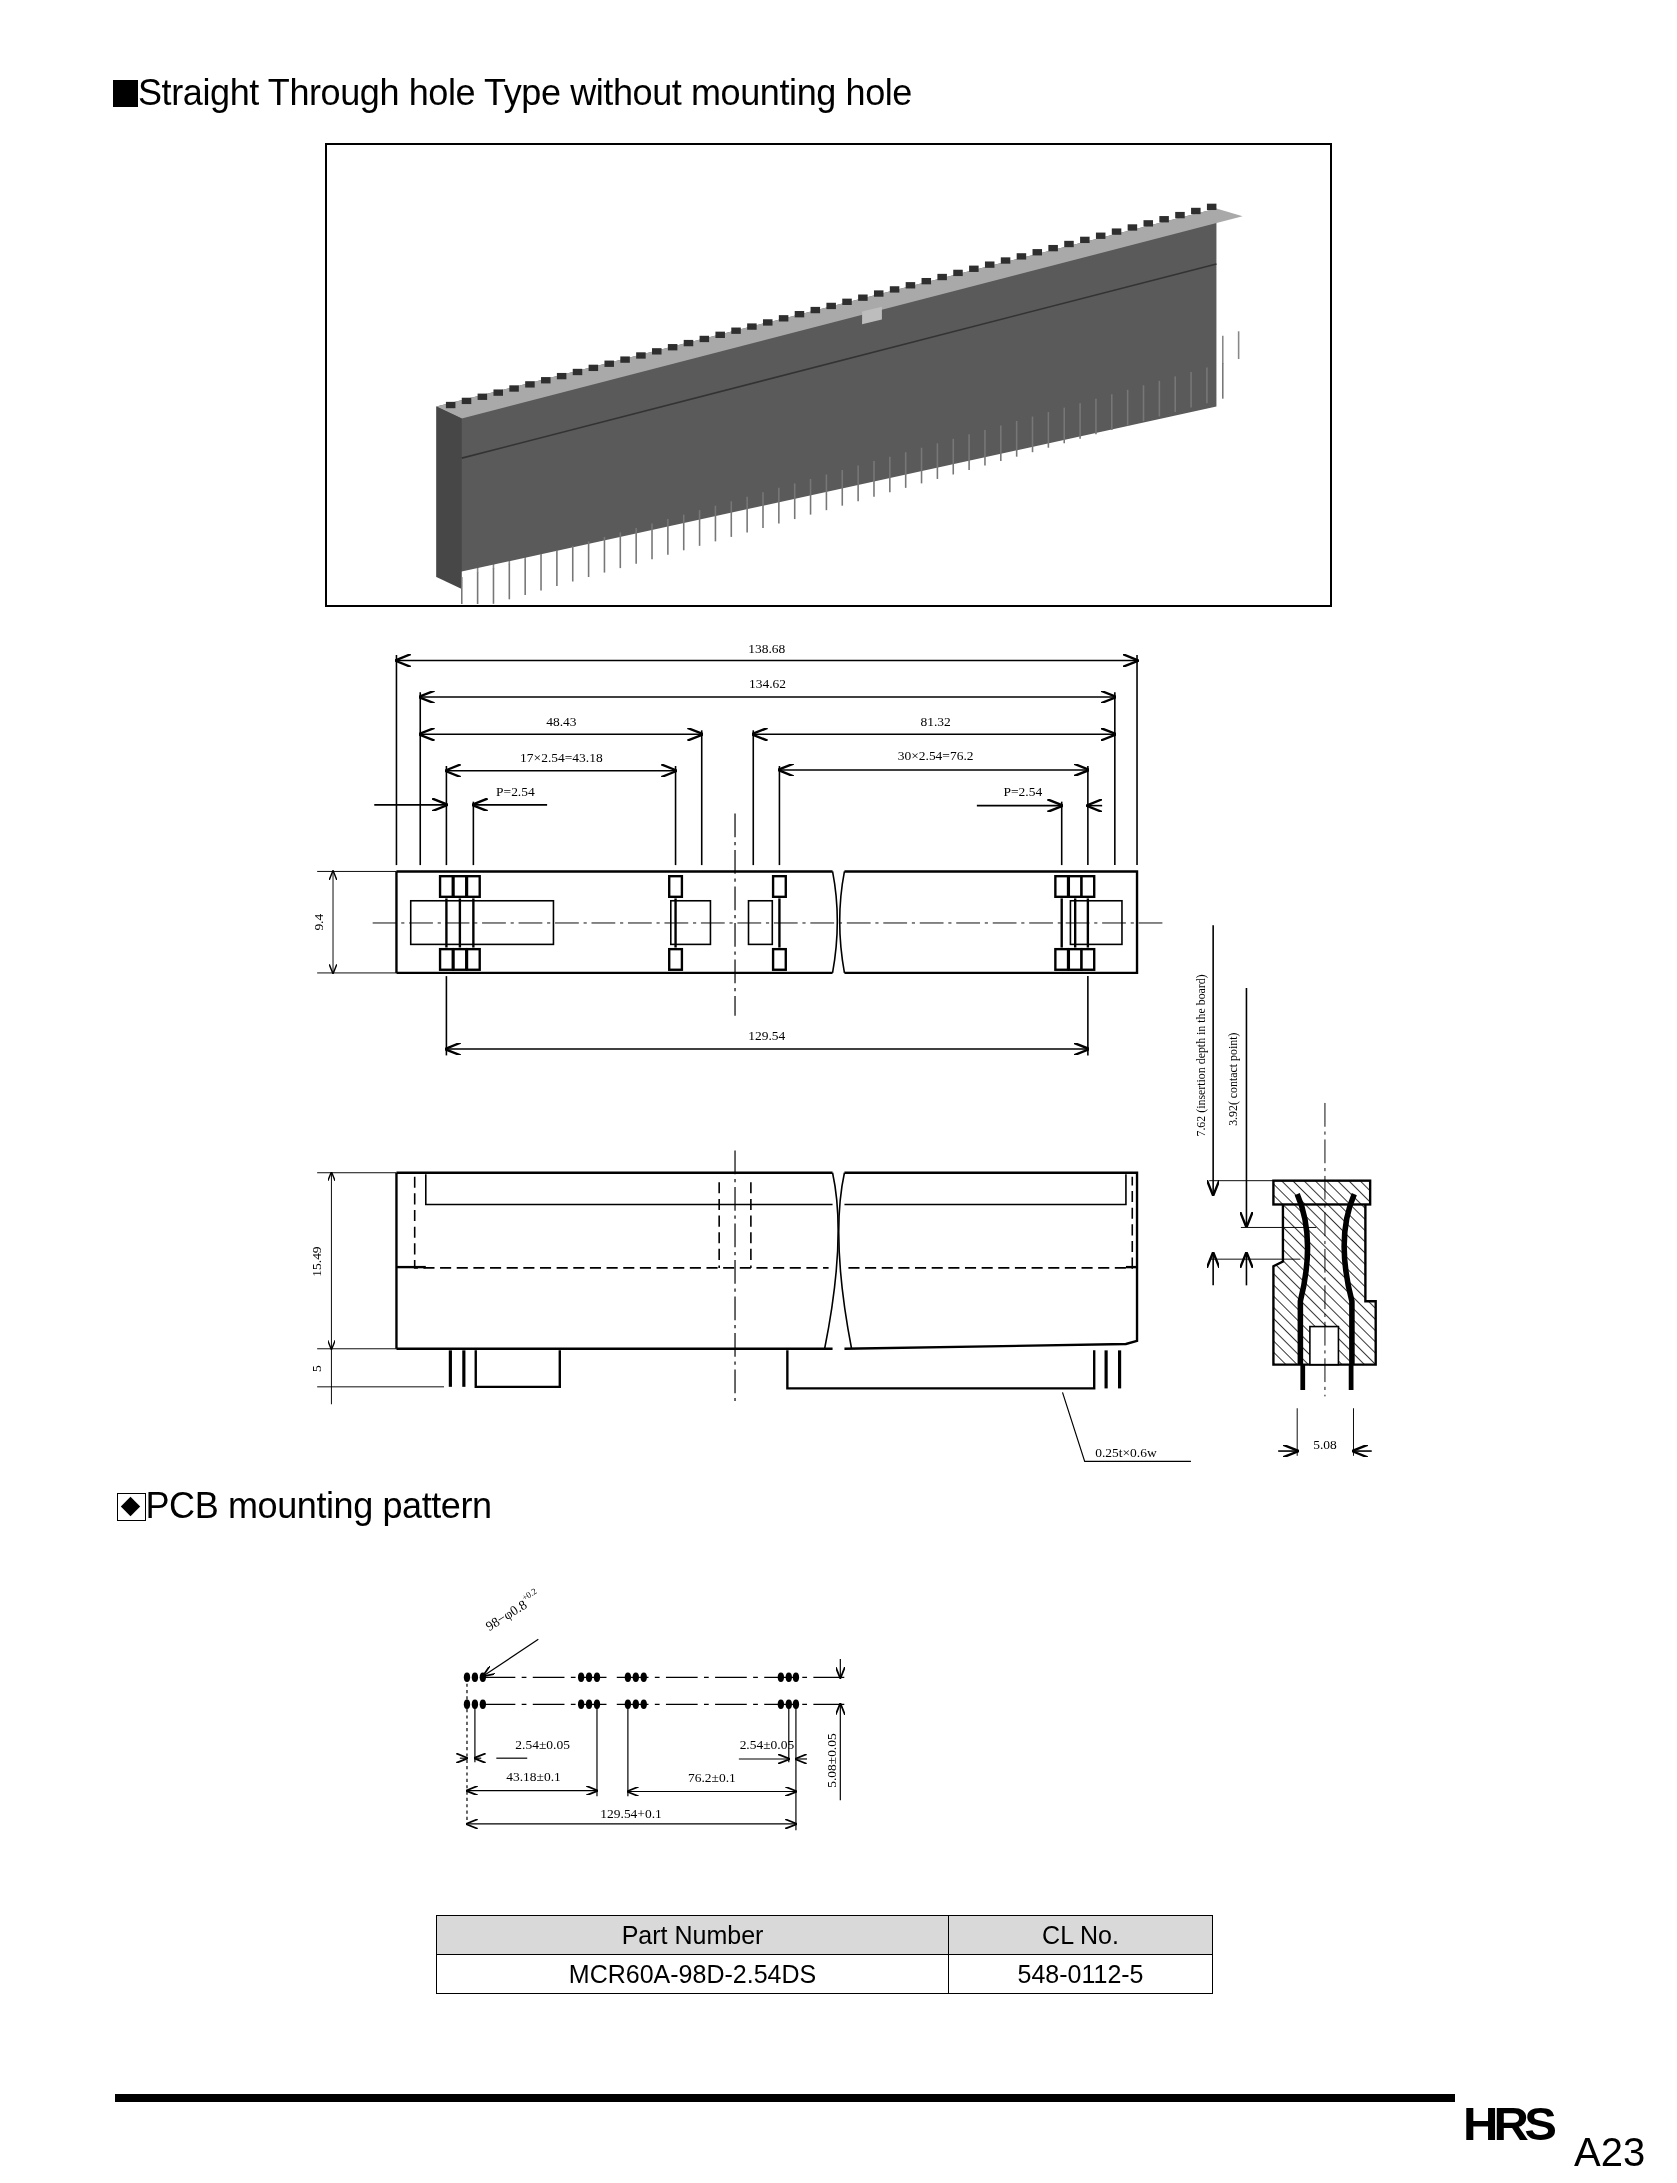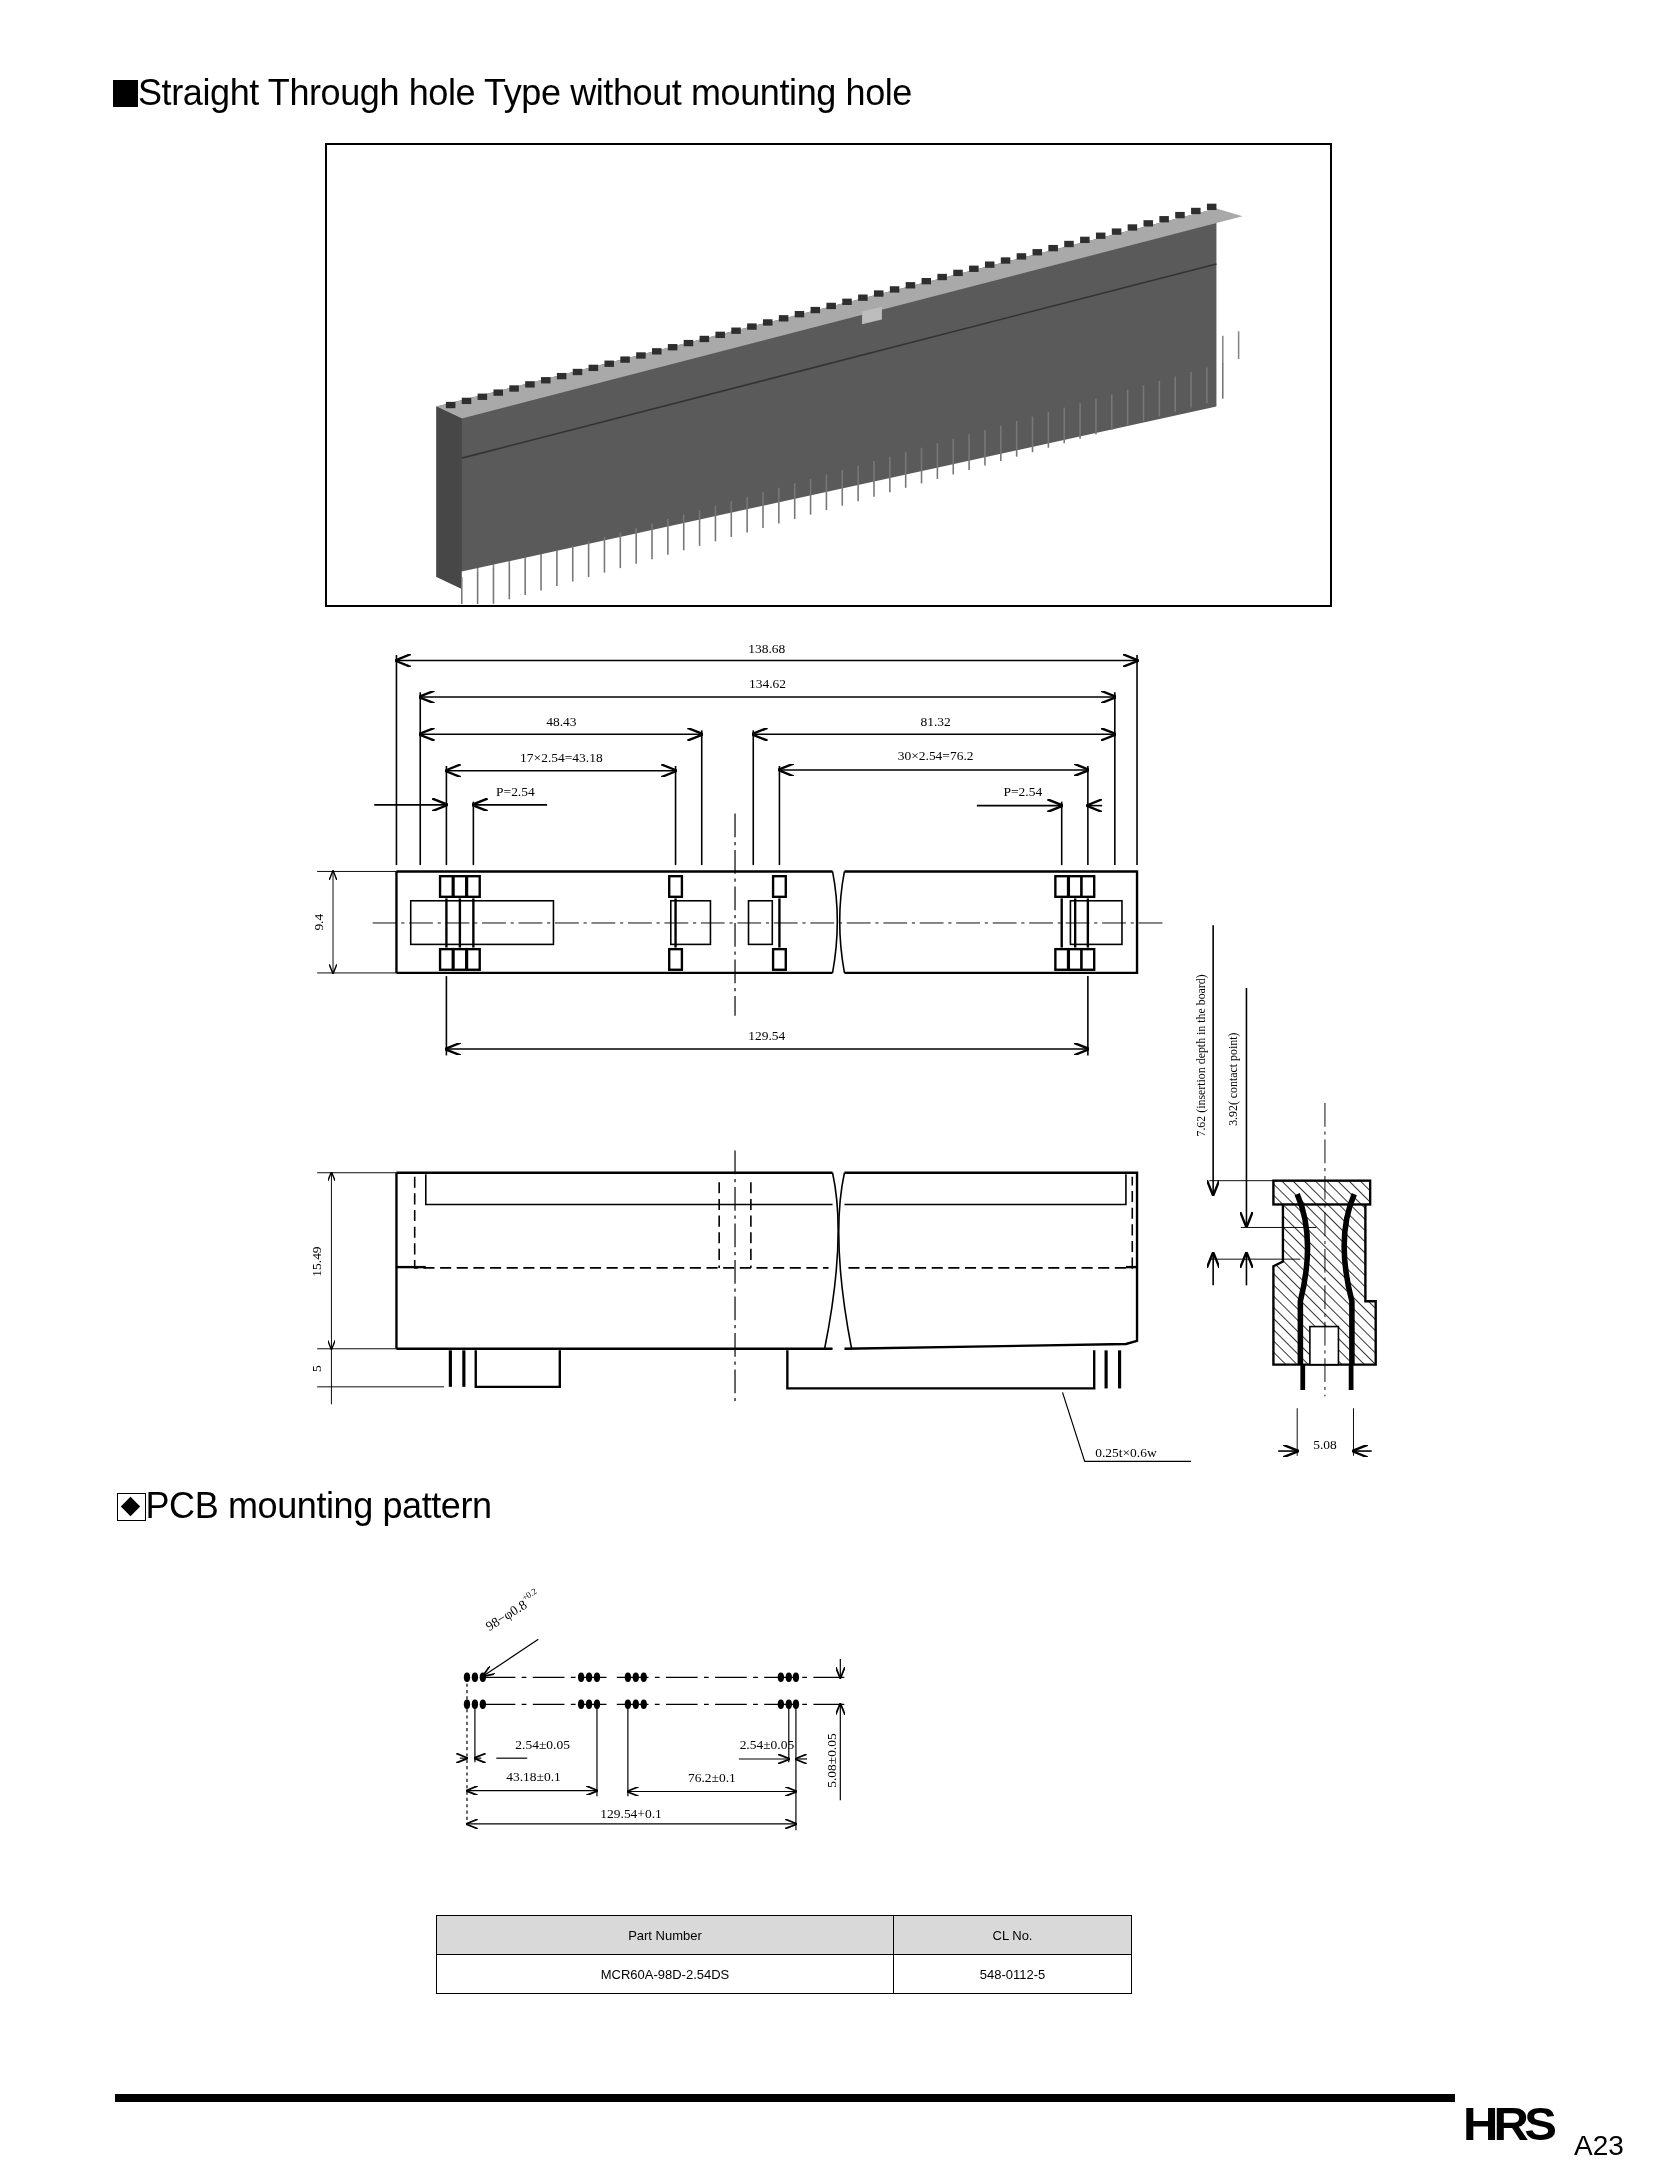--- a/index.html
+++ b/index.html
@@ -11,27 +11,27 @@
     .sq { width: 25px; height: 27px; background: #000; display: inline-block; vertical-align: -2.4px; }
     .dm-box { width: 28.5px; height: 28.5px; border: 1.6px solid #000; box-sizing: border-box; display: inline-block;
               vertical-align: -3.2px; position: relative; background: #fff; }
     .dm-box::after { content: ""; position: absolute; left: 3.2px; top: 3.2px; width: 19px; height: 19px;
                      background: #000; transform: rotate(45deg) scale(0.72); }
     .photo-frame { left: 325px; top: 143px; width: 1007px; height: 464px; border: 2.4px solid #000;
                    box-sizing: border-box; background: #fff; }
     svg text { font-family: "Liberation Serif", serif; fill: #000; }
     .dim { font-size: 17px; }
     .dim-sm { font-size: 15px; }
-    table.parts { border-collapse: collapse; width: 696px; font-family: "Liberation Sans", sans-serif; font-size: 13px; }
+    table.parts { border-collapse: collapse; width: 777px; font-family: "Liberation Sans", sans-serif; font-size: 25px; }
     table.parts th, table.parts td { border: 1.6px solid #000; text-align: center; height: 36px; font-weight: normal; }
     table.parts th { background: #d9d9d9; }
     .footer-rule { left: 115px; top: 2094px; width: 1340px; height: 8px; background: #000; }
     .logo { left: 1463px; top: 2100px; font-family: "Liberation Sans", sans-serif; font-weight: 900;
             font-size: 49px; letter-spacing: -4.8px; line-height: 1; transform: scaleY(0.95); }
-    .pageno { left: 1574px; top: 2130px; font-size: 28px; font-family: "Liberation Sans", sans-serif; }
+    .pageno { left: 1574px; top: 2130px; font-size: 40px; font-family: "Liberation Sans", sans-serif; }
   </style>
 </head>
 <body>
 
 <div class="abs heading" style="left:113px; top:75px;">
   <span class="sq"></span><span>Straight Through hole Type without mounting hole</span>
 </div>
 
 <div class="abs photo-frame">
   <svg width="1002" height="459" viewBox="0 0 1264 579">

